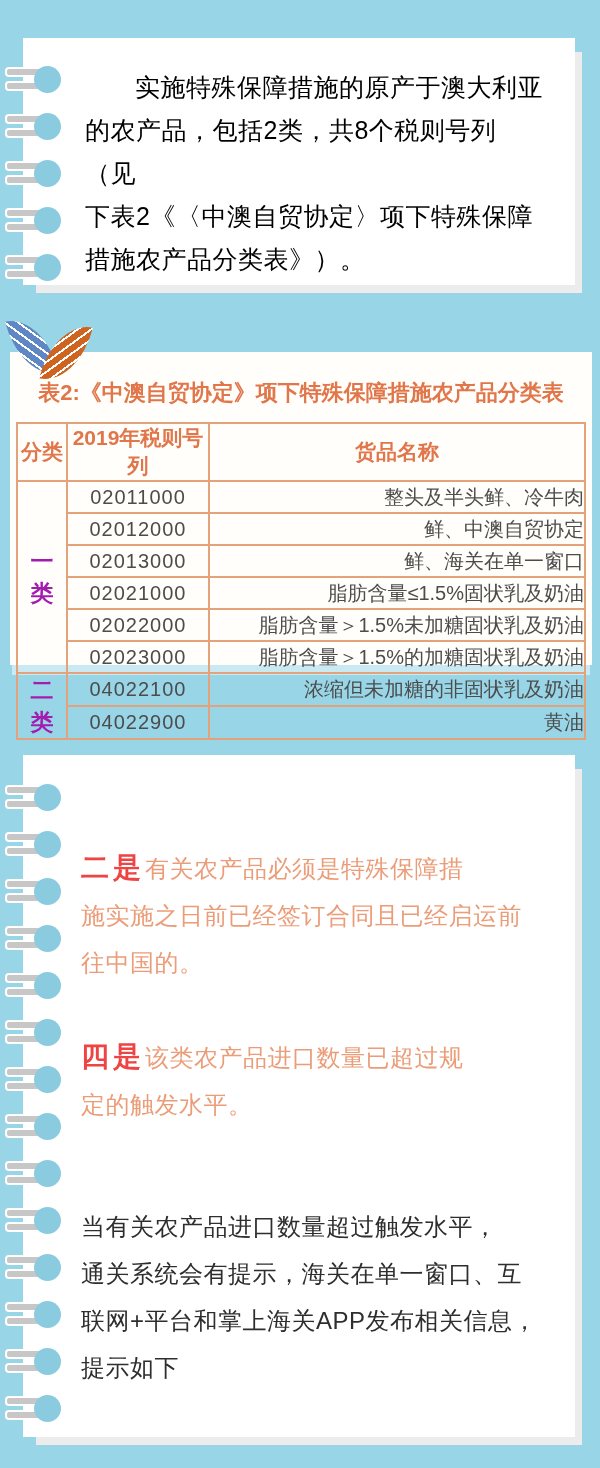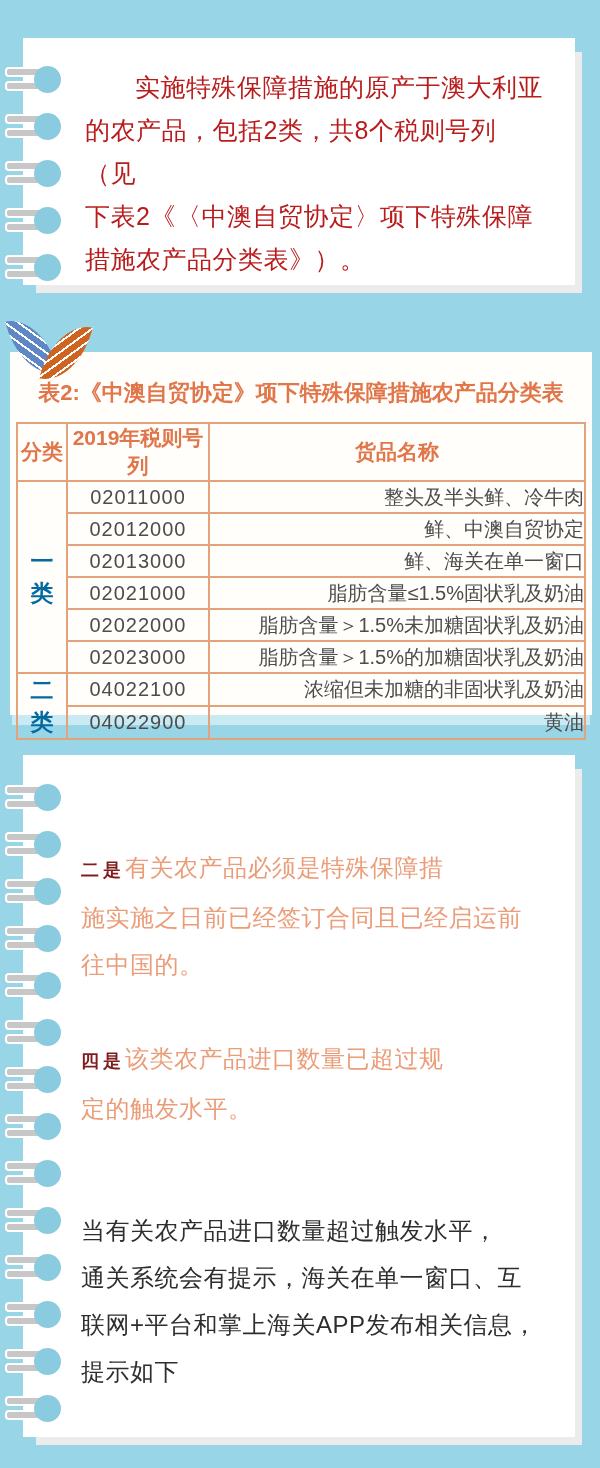--- a/index.html
+++ b/index.html
@@ -17,51 +17,51 @@
   #notes-card{top:755px;height:682px;}
   
   .binding{position:absolute;left:-18px;width:58px;height:30px;}
   .binding .bar{position:absolute;left:0;width:42px;height:6px;background:#c7c7c7;border:2px solid #ffffff;border-radius:4px;}
   .binding .bar.b1{top:2px;}
   .binding .bar.b2{top:16px;}
   .binding .ring{position:absolute;right:2px;top:1px;width:27px;height:27px;border-radius:50%;background:#8bcbe0;}
   
   .card-text{white-space:pre-line;margin:0;}
   #intro-card .card-text{
-    padding:28px 28px 0 62px;font-size:25px;line-height:43px;color:#b91c1c;
+    padding:28px 28px 0 62px;font-size:25px;line-height:43px;color:#000000;
     text-indent:50px;letter-spacing:.5px;
   }
   #notes-card{padding-top:42px;box-sizing:border-box;}
   .note-para{
     white-space:pre-line;margin:0;padding:0 9px 0 58px;
     font-size:24px;line-height:47px;text-indent:48px;letter-spacing:.5px;
   }
   .note-para.orange{color:#eb9d79;}
-  .note-para .lead{font-weight:bold;color:#7f1d1d;font-size:18px;letter-spacing:4px;}
+  .note-para .lead{font-weight:bold;color:#ef4444;font-size:28px;letter-spacing:4px;}
   .note-para.dark{color:#2e2e2e;margin-top:28px;}
   
   #table-card{
-    position:absolute;left:10px;top:352px;width:582px;height:363px;
+    position:absolute;left:10px;top:352px;width:582px;height:313px;
     background:#fffefb;box-shadow:0 12px 0 -2px #c9e9f3;
   }
   .table-title{
     margin:26px 6px 12px 6px;text-align:center;
     font-size:22px;font-weight:bold;color:#e0764a;line-height:30px;
   }
   table.tariff{border-collapse:collapse;margin:14px auto;width:570px;table-layout:fixed;}
   table.tariff col.c-cat{width:50px;}
   table.tariff col.c-code{width:142px;}
   table.tariff td,table.tariff th{border:2px solid #e4a27b;padding:0;}
   table.tariff th{height:30px;font-size:21px;font-weight:bold;color:#e0764a;text-align:center;}
   table.tariff td{height:30px;font-size:20px;color:#4c4c4c;}
   td.code-cell{text-align:center;letter-spacing:1px;}
   td.name-cell{padding-left:14px;text-align:right;}
   .cat-text{
     width:1.1em;margin:0 auto;word-break:break-all;line-height:1.4;
-    font-size:23px;font-weight:bold;color:#0369a1;text-align:center;
+    font-size:23px;font-weight:bold;color:#a21caf;text-align:center;
   }
   
   .leaves{position:absolute;left:-2px;top:-40px;width:86px;height:82px;}
   .leaf{position:absolute;width:40px;height:62px;}
   .leaf.blue{
     left:4px;top:4px;transform:rotate(-14deg);
     border-radius:0 100% 0 100%;
     background:repeating-linear-gradient(50deg,#5f86c5 0 6px,#ffffff 6px 8px);
   }
   .leaf.orange{

